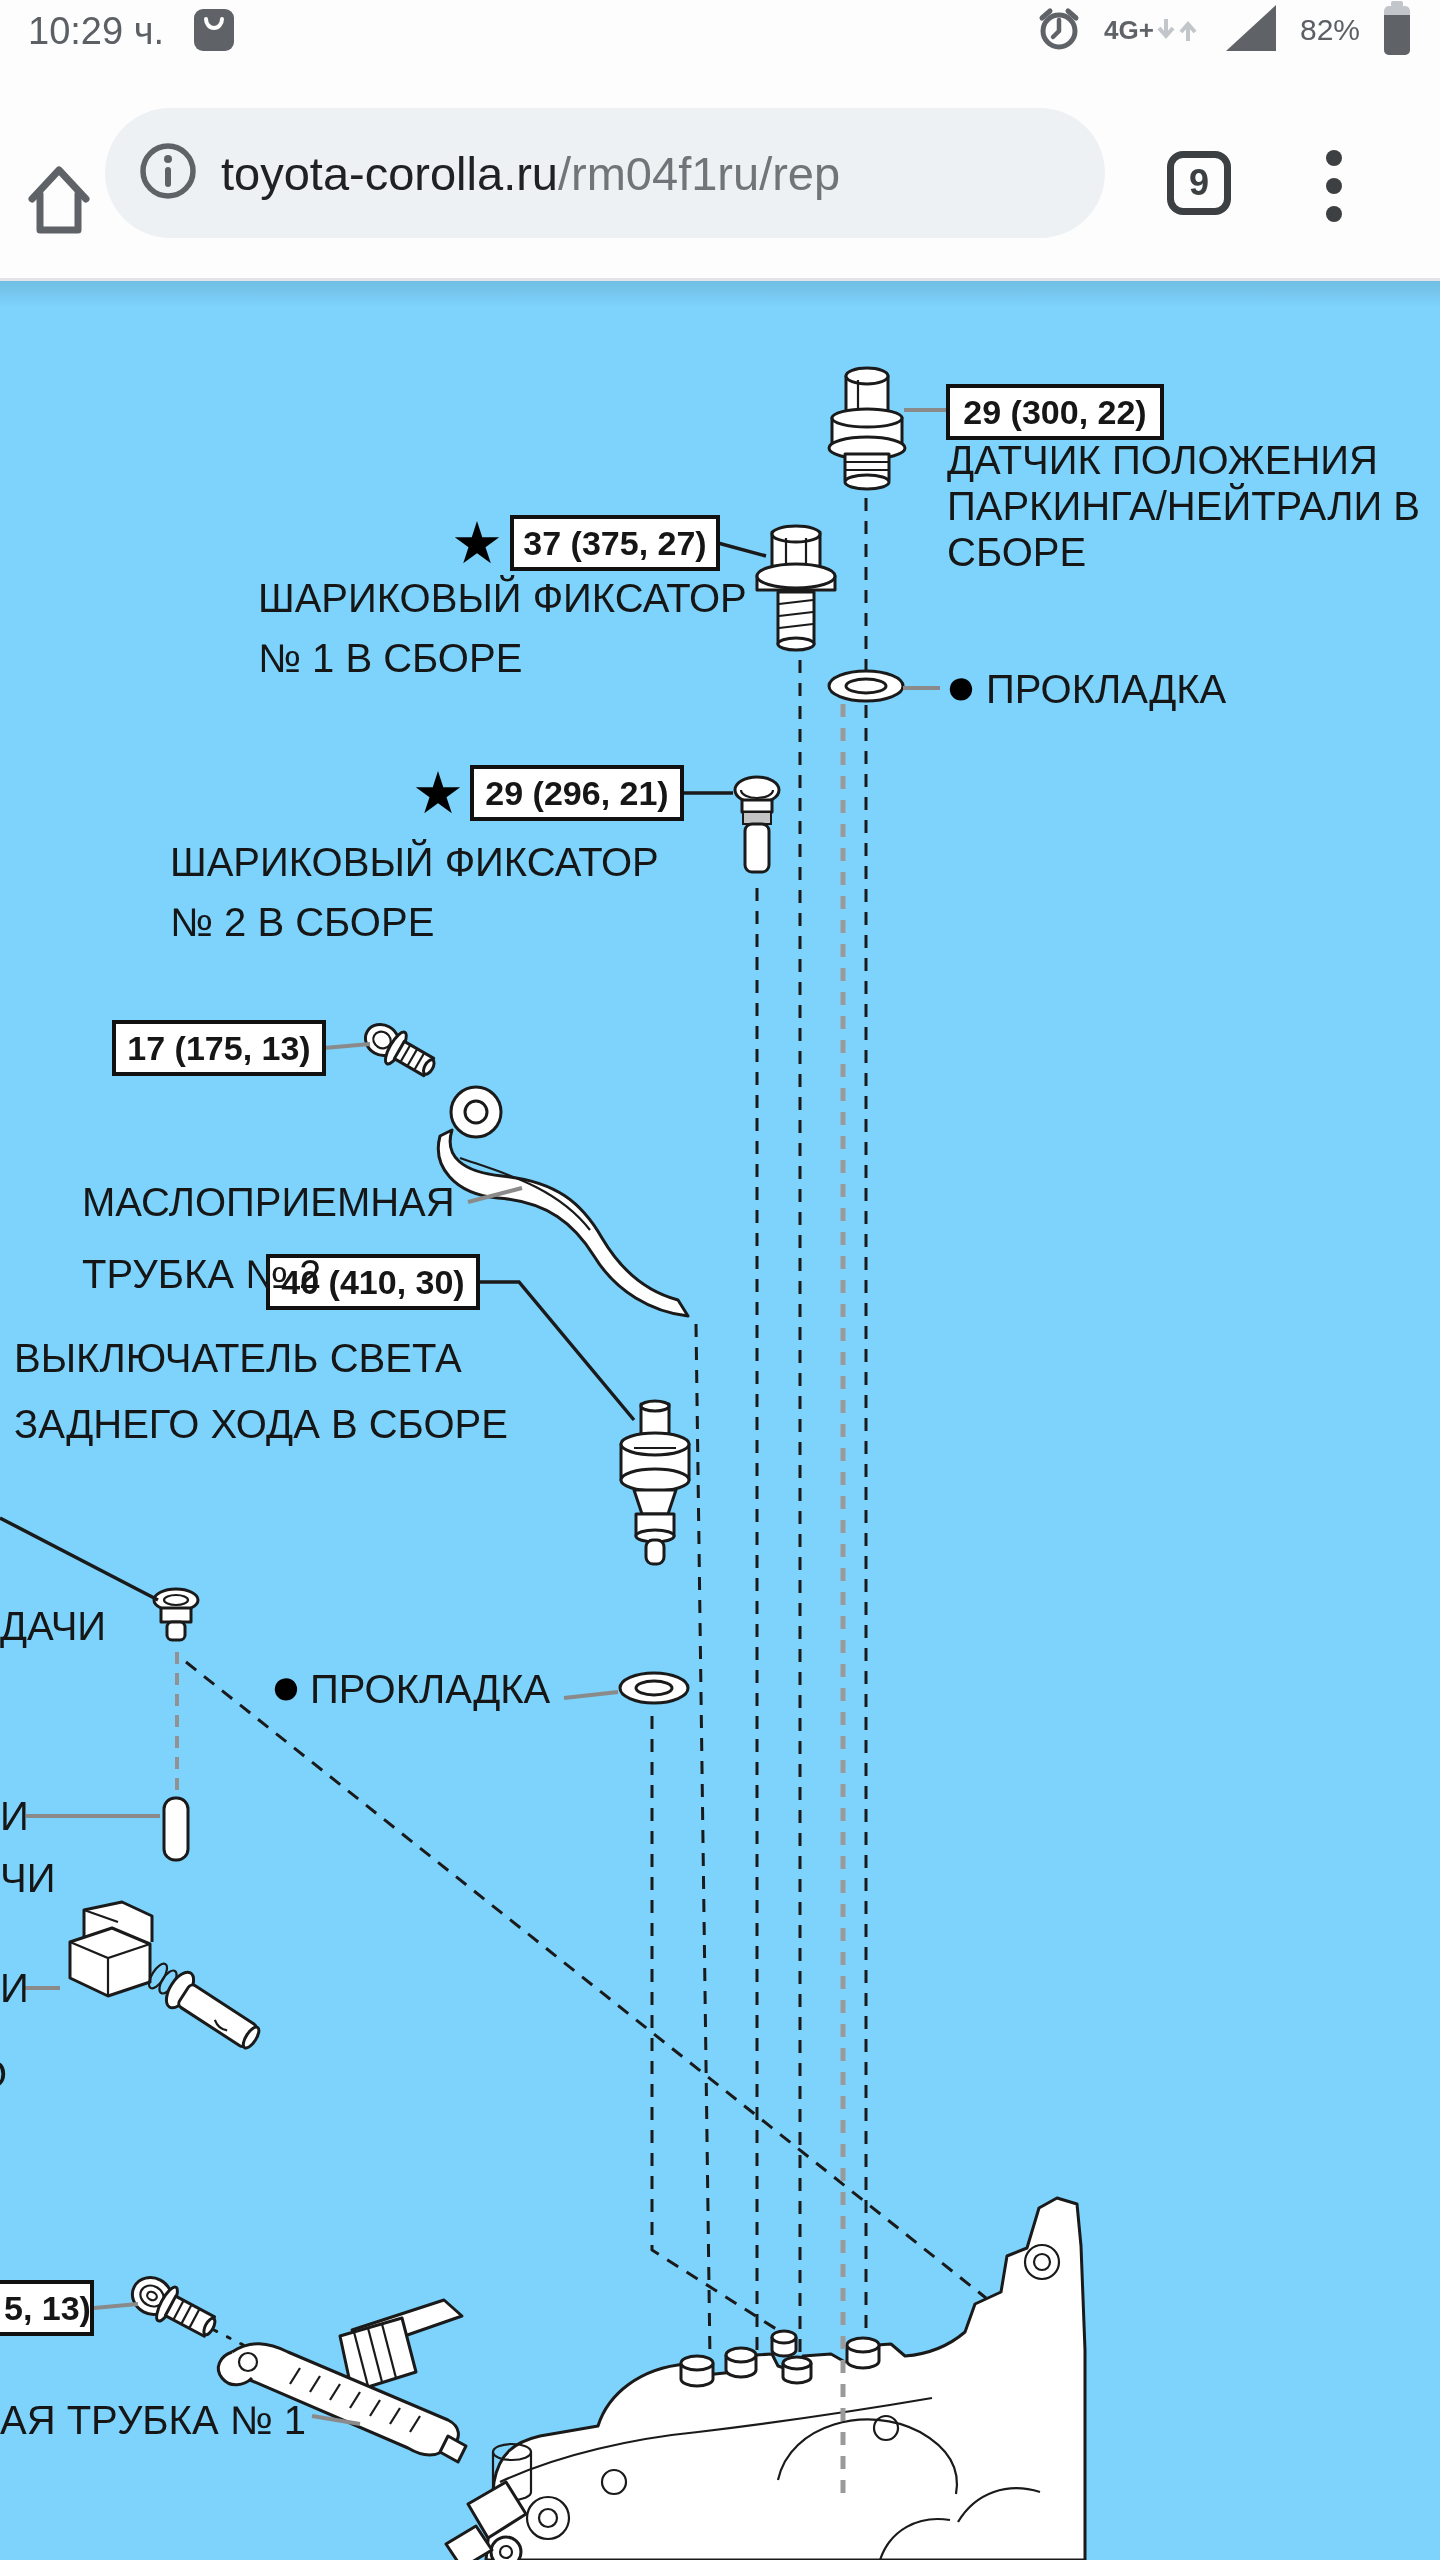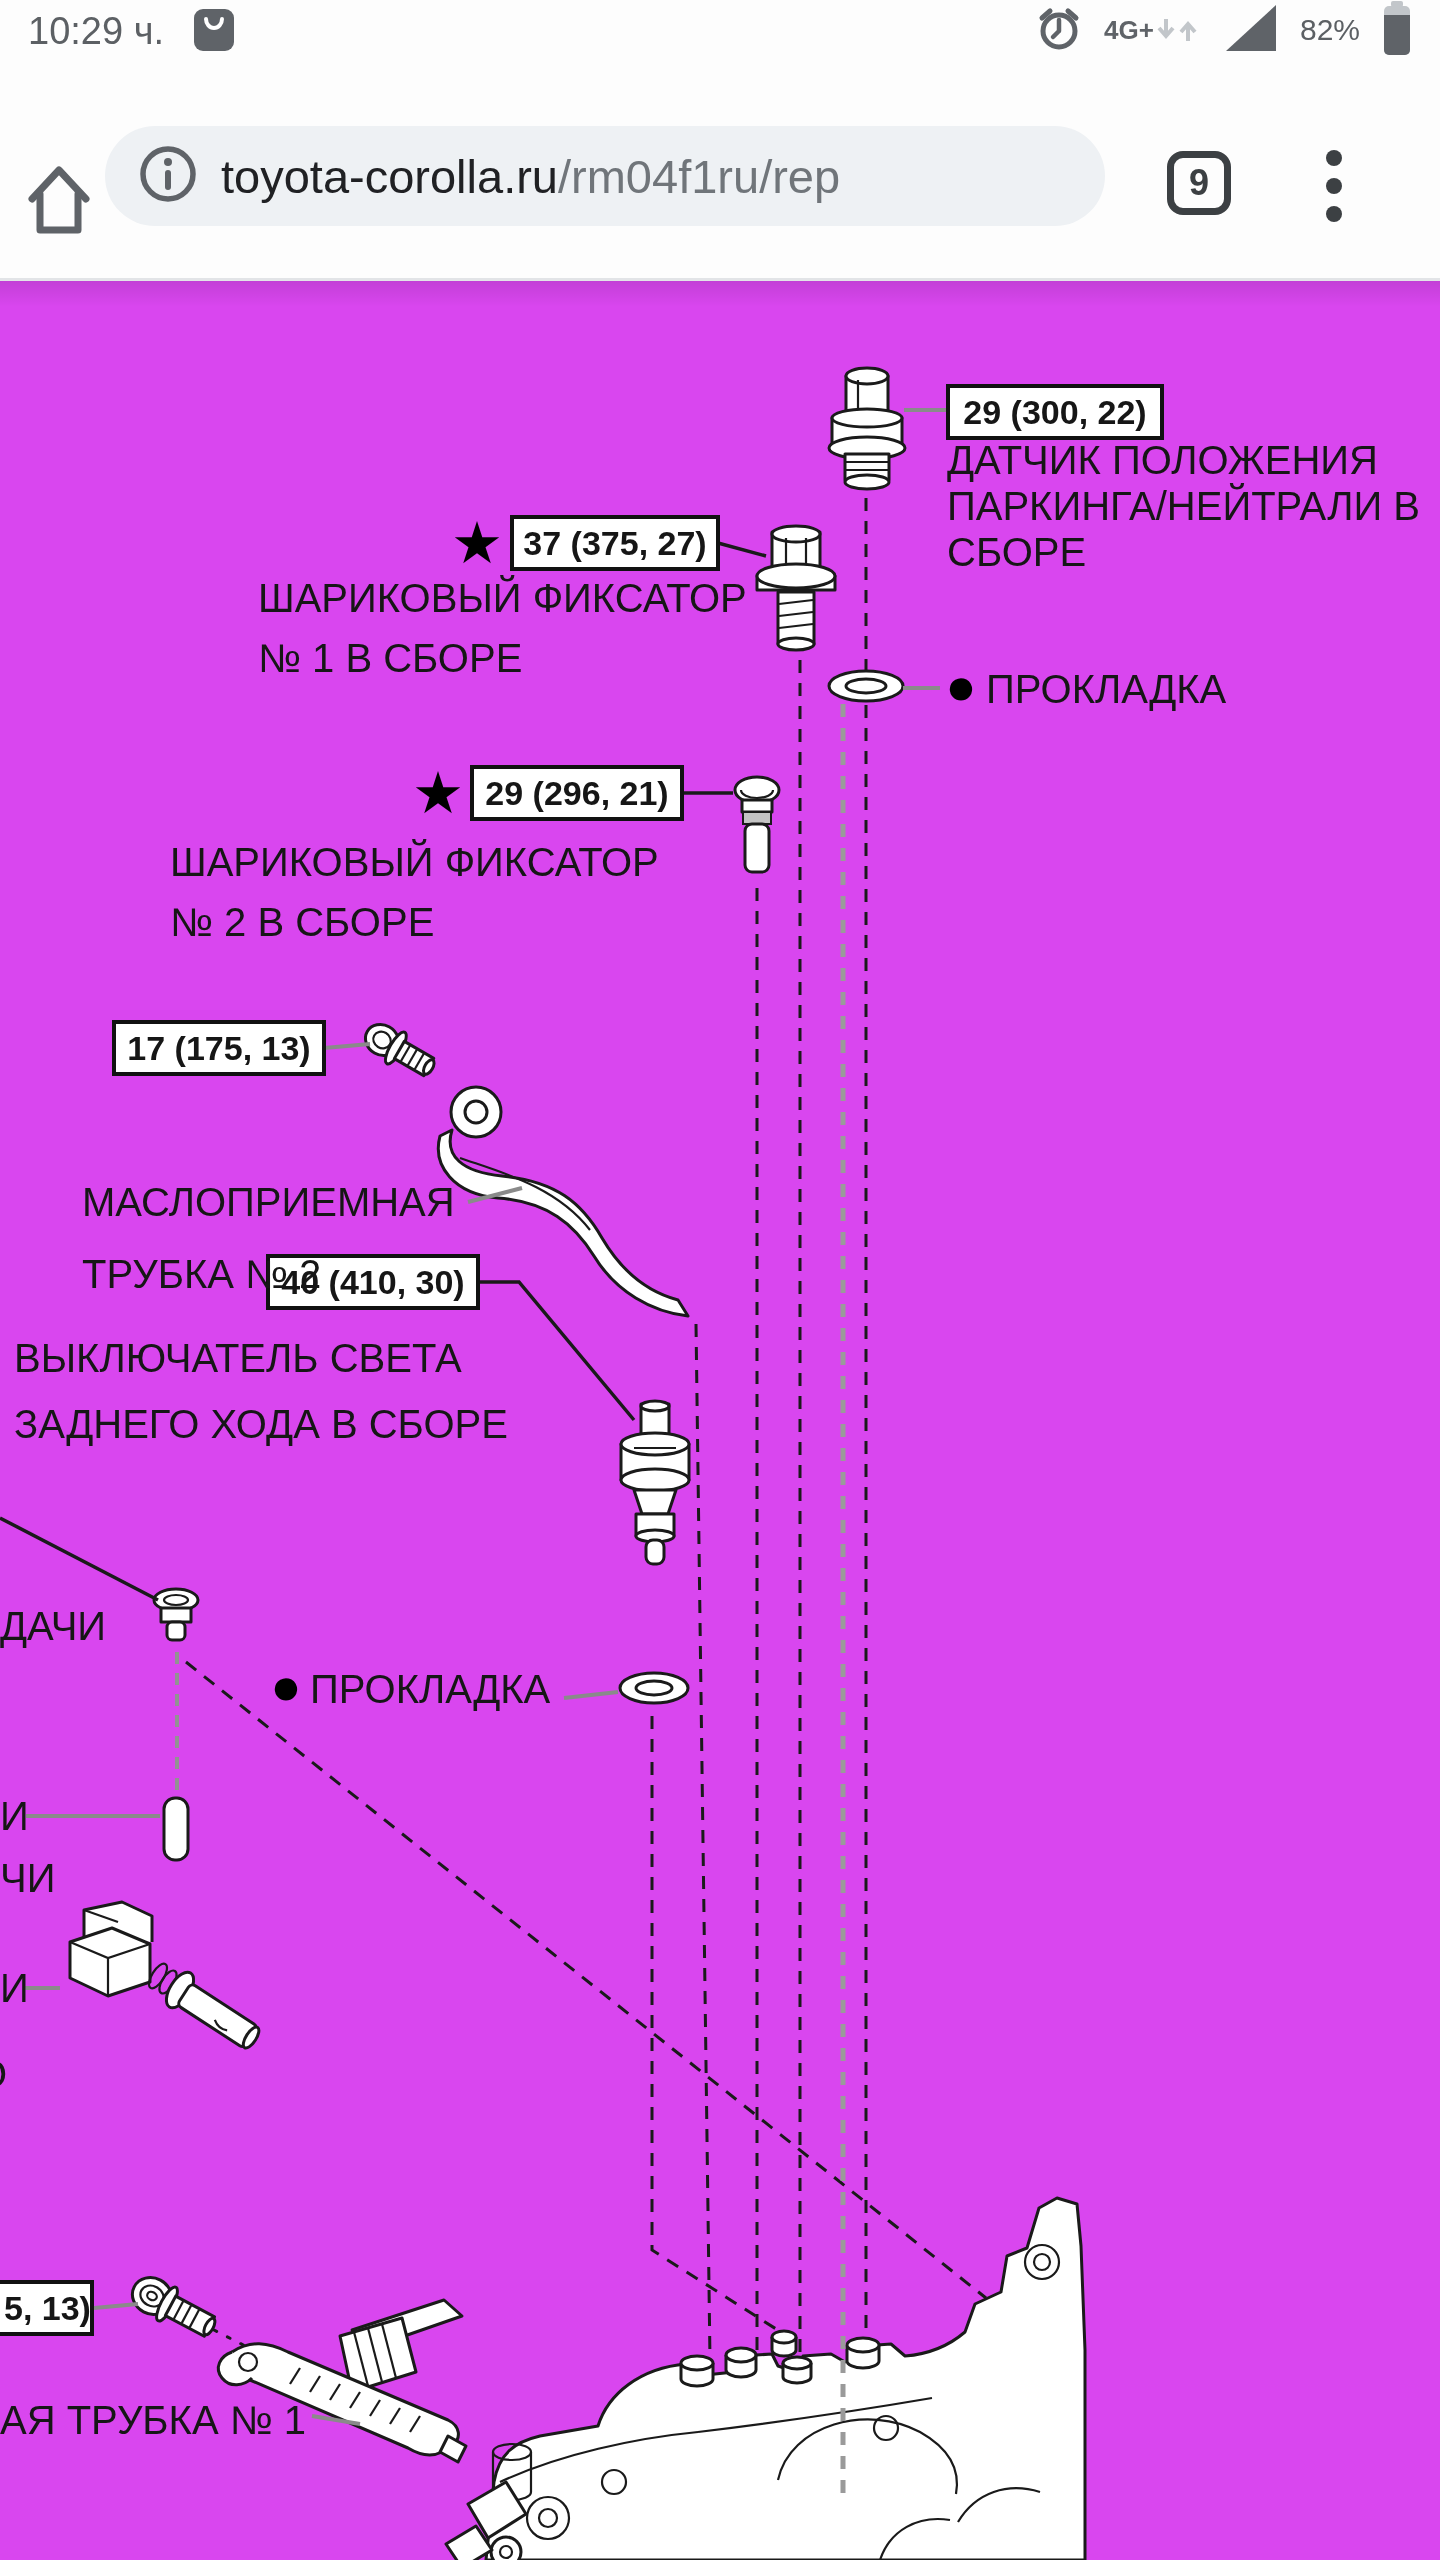--- a/index.html
+++ b/index.html
@@ -1,36 +1,36 @@
 <!DOCTYPE html>
 <html><head>
 <meta charset="utf-8">
 <style>
   html,body{margin:0;padding:0;background:#fff;}
   body{width:1440px;height:2560px;overflow:hidden;position:relative;
        font-family:"Liberation Sans","DejaVu Sans",sans-serif;}
-  .screen{position:absolute;inset:0;background:#d946ef;}
+  .screen{position:absolute;inset:0;background:#7dd3fc;}
 
   
   .header{position:absolute;left:0;top:0;width:1440px;height:278px;background:#fdfdfd;z-index:3;}
   .hdr-divider{position:absolute;left:0;top:278px;width:1440px;height:3px;background:#e2e4e7;z-index:3;}
   .hdr-shadow{position:absolute;left:0;top:281px;width:1440px;height:26px;z-index:2;
               background:linear-gradient(to bottom,rgba(0,0,0,0.10),rgba(0,0,0,0));pointer-events:none;}
 
   .status-bar{position:absolute;left:0;top:0;width:1440px;height:60px;display:flex;align-items:center;padding:0 28px;box-sizing:border-box;}
   .sb-time{font-size:38px;color:#5c6064;margin-top:2px;}
   .sb-bag{margin-left:28px;}
   .sb-spacer{flex:1;}
   .sb-right{display:flex;align-items:center;gap:22px;}
   .sb-net{display:flex;flex-direction:row;align-items:center;line-height:1;}
   .sb-net-label{font-size:26px;font-weight:700;color:#5f6368;}
   .sb-batt-pct{font-size:30px;color:#5c6064;}
 
   .home-btn{position:absolute;left:26px;top:146px;}
-  .url-pill{position:absolute;left:105px;top:126px;width:1000px;height:100px;border-radius:65px;
+  .url-pill{position:absolute;left:105px;top:108px;width:1000px;height:130px;border-radius:65px;
             background:#eef1f4;display:flex;align-items:center;padding:0 30px 0 34px;box-sizing:border-box;overflow:hidden;}
   .url-text{margin-left:24px;font-size:47px;white-space:nowrap;overflow:hidden;}
   .url-domain{color:#202124;}
   .url-path{color:#70757a;}
   .tab-btn{position:absolute;left:1167px;top:151px;width:50px;height:50px;border:7px solid #3c4043;border-radius:16px;
            display:flex;align-items:center;justify-content:center;font-size:36px;font-weight:700;color:#3c4043;}
   .kebab-btn{position:absolute;left:1324px;top:146px;}
 
   
   .diagram-svg{position:absolute;left:0;top:282px;z-index:1;}

